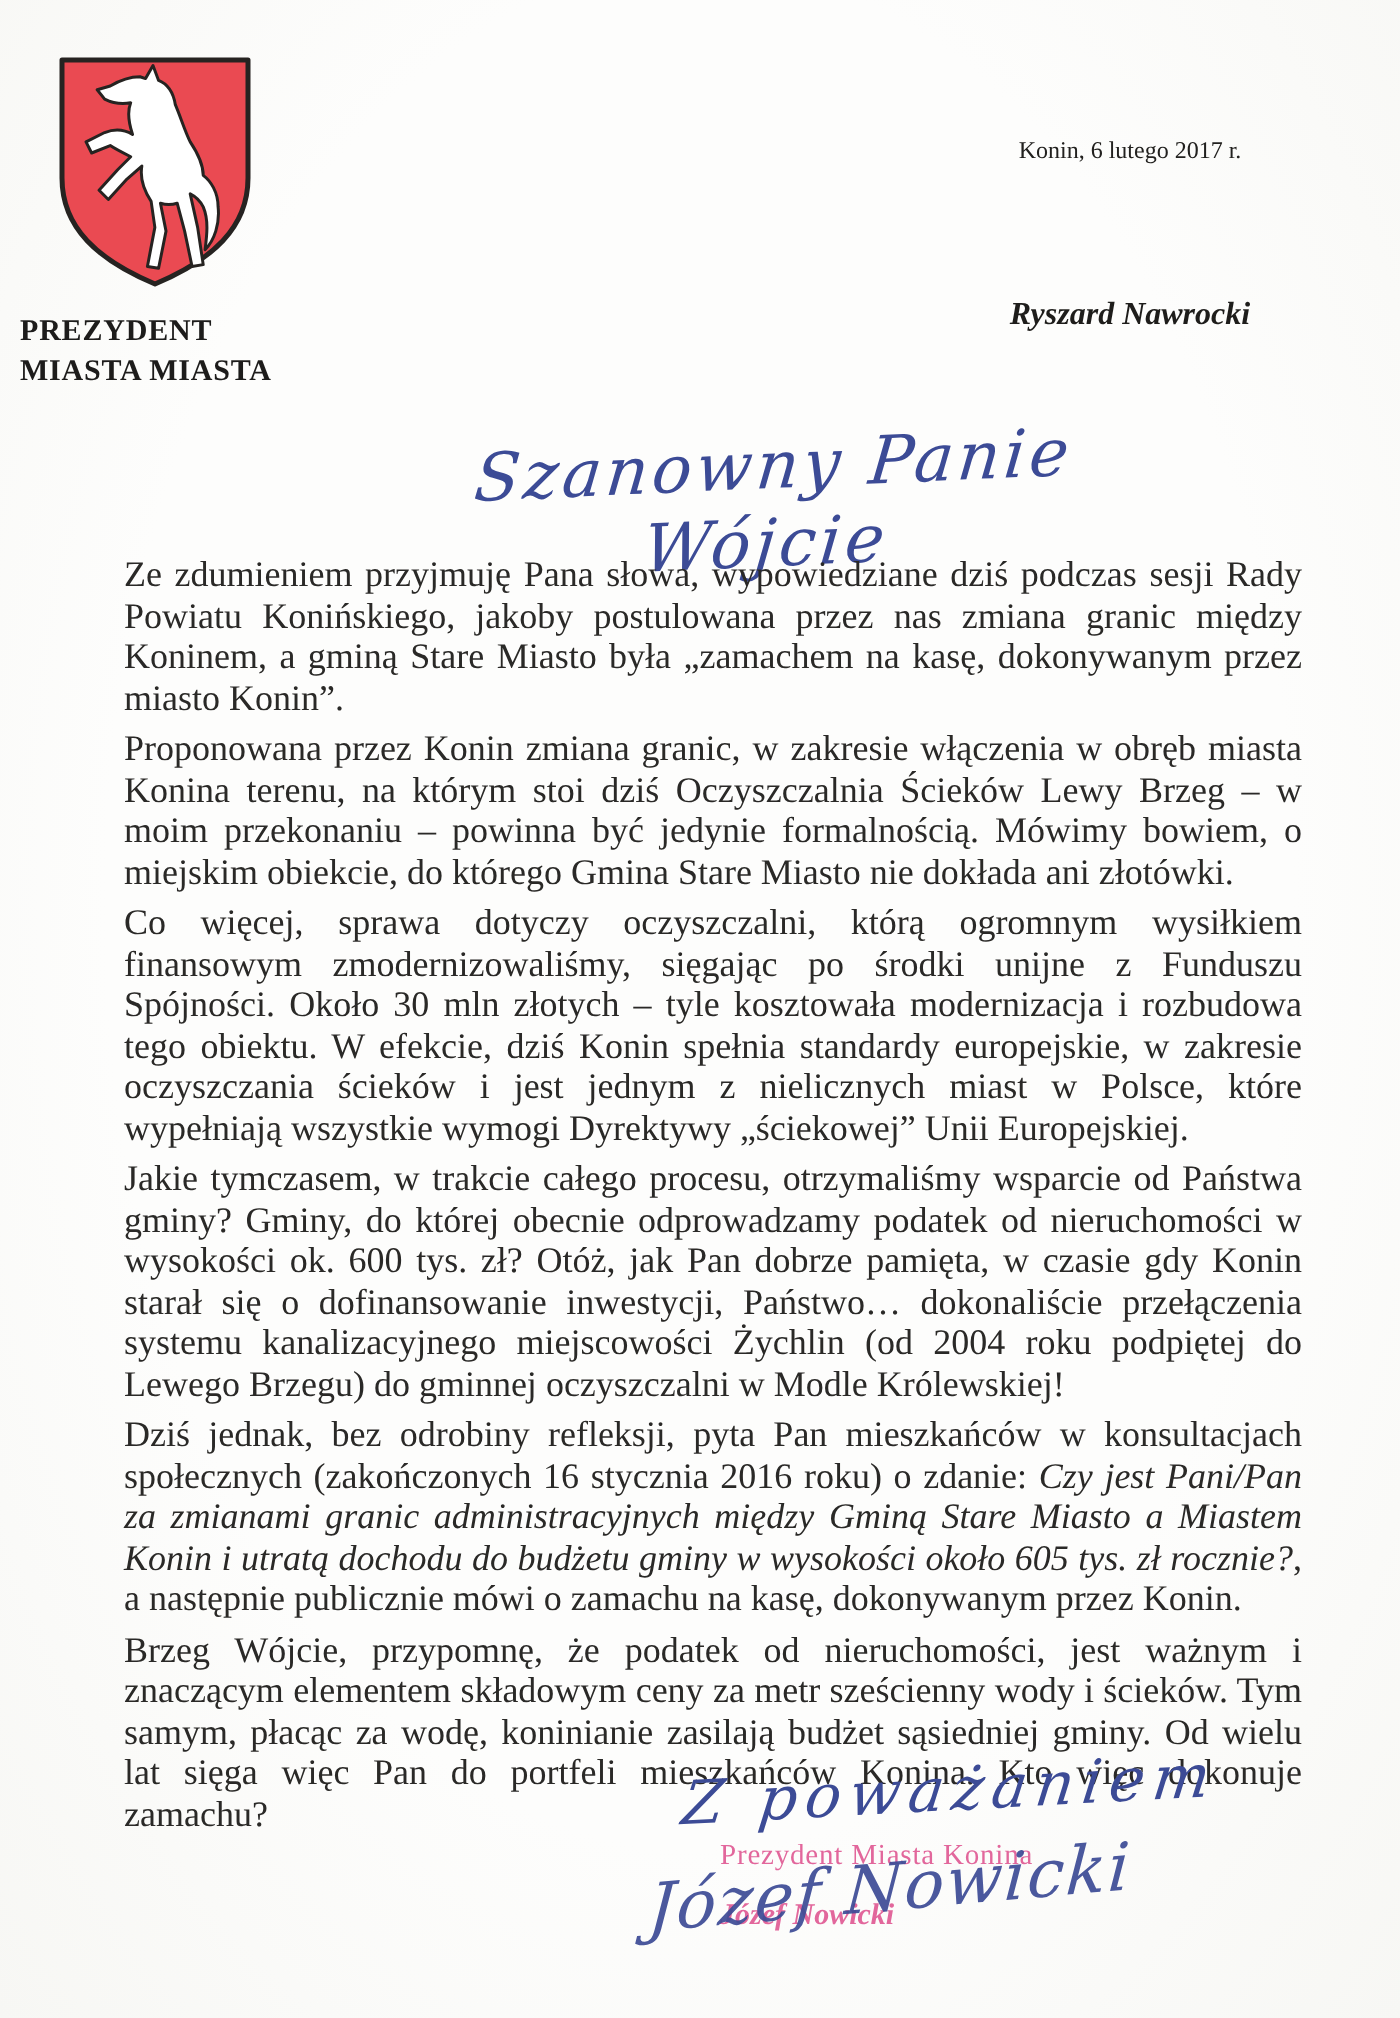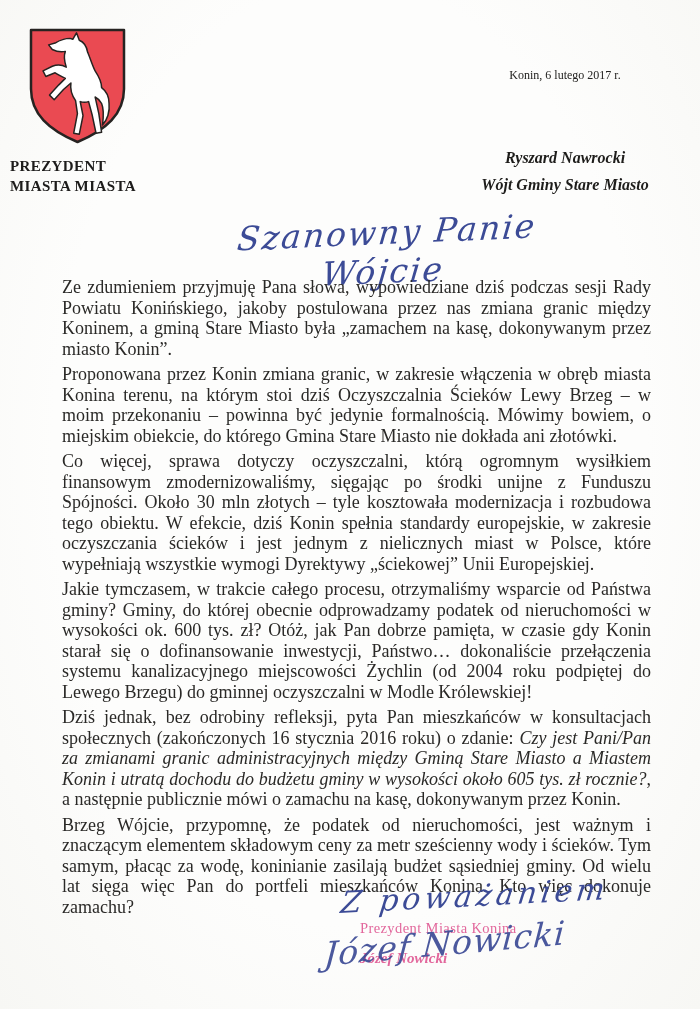--- a/index.html
+++ b/index.html
@@ -89,21 +89,20 @@
 
   <div class="org-title">
     <div>PREZYDENT</div>
     <div>MIASTA MIASTA</div>
   </div>
 
   <div class="date-line">Konin, 6 lutego 2017 r.</div>
 
   <div class="recipient">
     <div class="r-name">Ryszard Nawrocki</div>
-    <div class="r-title">Wójt Gminy Stare Miasto</div>
   </div>
 
   <div class="salutation hand">Szanowny Panie Wójcie</div>
 
   <div class="letter-body">
       <p><span>Ze zdumieniem przyjmuję Pana słowa, wypowiedziane dziś podczas sesji Rady Powiatu Konińskiego, jakoby postulowana przez nas zmiana granic między Koninem, a gminą Stare Miasto była „zamachem na kasę, dokonywanym przez miasto Konin”.</span></p>
       <p><span>Proponowana przez Konin zmiana granic, w zakresie włączenia w obręb miasta Konina terenu, na którym stoi dziś Oczyszczalnia Ścieków Lewy Brzeg – w moim przekonaniu – powinna być jedynie formalnością. Mówimy bowiem, o miejskim obiekcie, do którego Gmina Stare Miasto nie dokłada ani złotówki.</span></p>
       <p><span>Co więcej, sprawa dotyczy oczyszczalni, którą ogromnym wysiłkiem finansowym zmodernizowaliśmy, sięgając po środki unijne z Funduszu Spójności. Około 30 mln złotych – tyle kosztowała modernizacja i rozbudowa tego obiektu. W efekcie, dziś Konin spełnia standardy europejskie, w zakresie oczyszczania ścieków i jest jednym z nielicznych miast w Polsce, które wypełniają wszystkie wymogi Dyrektywy „ściekowej” Unii Europejskiej.</span></p>
       <p><span>Jakie tymczasem, w trakcie całego procesu, otrzymaliśmy wsparcie od Państwa gminy? Gminy, do której obecnie odprowadzamy podatek od nieruchomości w wysokości ok. 600 tys. zł? Otóż, jak Pan dobrze pamięta, w czasie gdy Konin starał się o dofinansowanie inwestycji, Państwo… dokonaliście przełączenia systemu kanalizacyjnego miejscowości Żychlin (od 2004 roku podpiętej do Lewego Brzegu) do gminnej oczyszczalni w Modle Królewskiej!</span></p>
       <p><span>Dziś jednak, bez odrobiny refleksji, pyta Pan mieszkańców w konsultacjach społecznych (zakończonych 16 stycznia 2016 roku) o zdanie: </span><span class="em">Czy jest Pani/Pan za zmianami granic administracyjnych między Gminą Stare Miasto a Miastem Konin i utratą dochodu do budżetu gminy w wysokości około 605 tys. zł rocznie?</span><span>, a następnie publicznie mówi o zamachu na kasę, dokonywanym przez Konin.</span></p>

